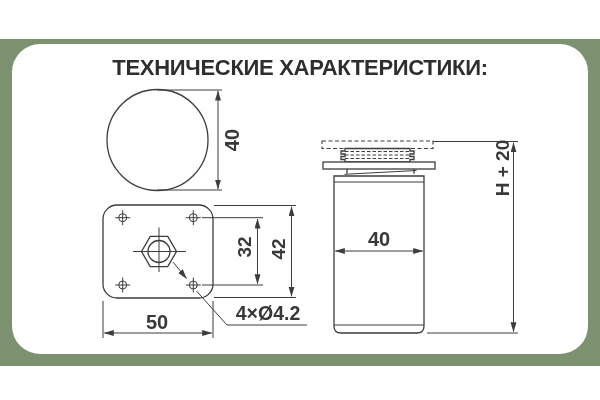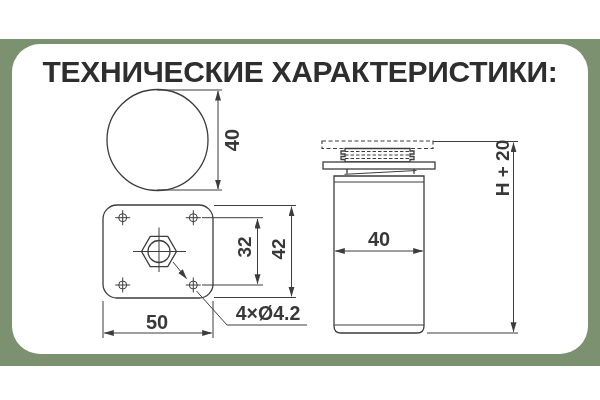--- a/index.html
+++ b/index.html
@@ -2,21 +2,21 @@
 <html><head>
 <meta charset="utf-8">
 <style>
   html,body{margin:0;padding:0;background:#ffffff;}
   .stage{position:relative;width:600px;height:400px;background:#ffffff;overflow:hidden;
          font-family:"Liberation Sans", sans-serif;}
   .band{position:absolute;left:0;top:39px;width:600px;height:327px;background:#7c9170;}
   .card{position:absolute;left:12px;top:44px;width:576px;height:310px;background:#ffffff;
         border-radius:28px;}
   .title{position:absolute;left:0;right:0;top:55px;text-align:center;
-         font-size:30px;font-weight:700;letter-spacing:-0.3px;color:#2e2e2e;}
+         font-size:22px;font-weight:700;letter-spacing:-0.3px;color:#2e2e2e;}
   svg.draw{position:absolute;left:0;top:0;}
   svg.draw text{fill:#383838;font-family:"Liberation Sans", sans-serif;font-weight:600;}
   .ln{stroke:#3d3d3d;stroke-width:1.3;fill:none;}
   .lnw{stroke:#3d3d3d;stroke-width:1.3;fill:#ffffff;}
   .dim{stroke:#3d3d3d;stroke-width:1;fill:none;}
   .dash{stroke:#3d3d3d;stroke-width:1.1;fill:none;stroke-dasharray:4 2.5;}
   .dashin{stroke:#3d3d3d;stroke-width:1;fill:none;stroke-dasharray:3.5 2;}
 </style>
 </head>
 <body>

